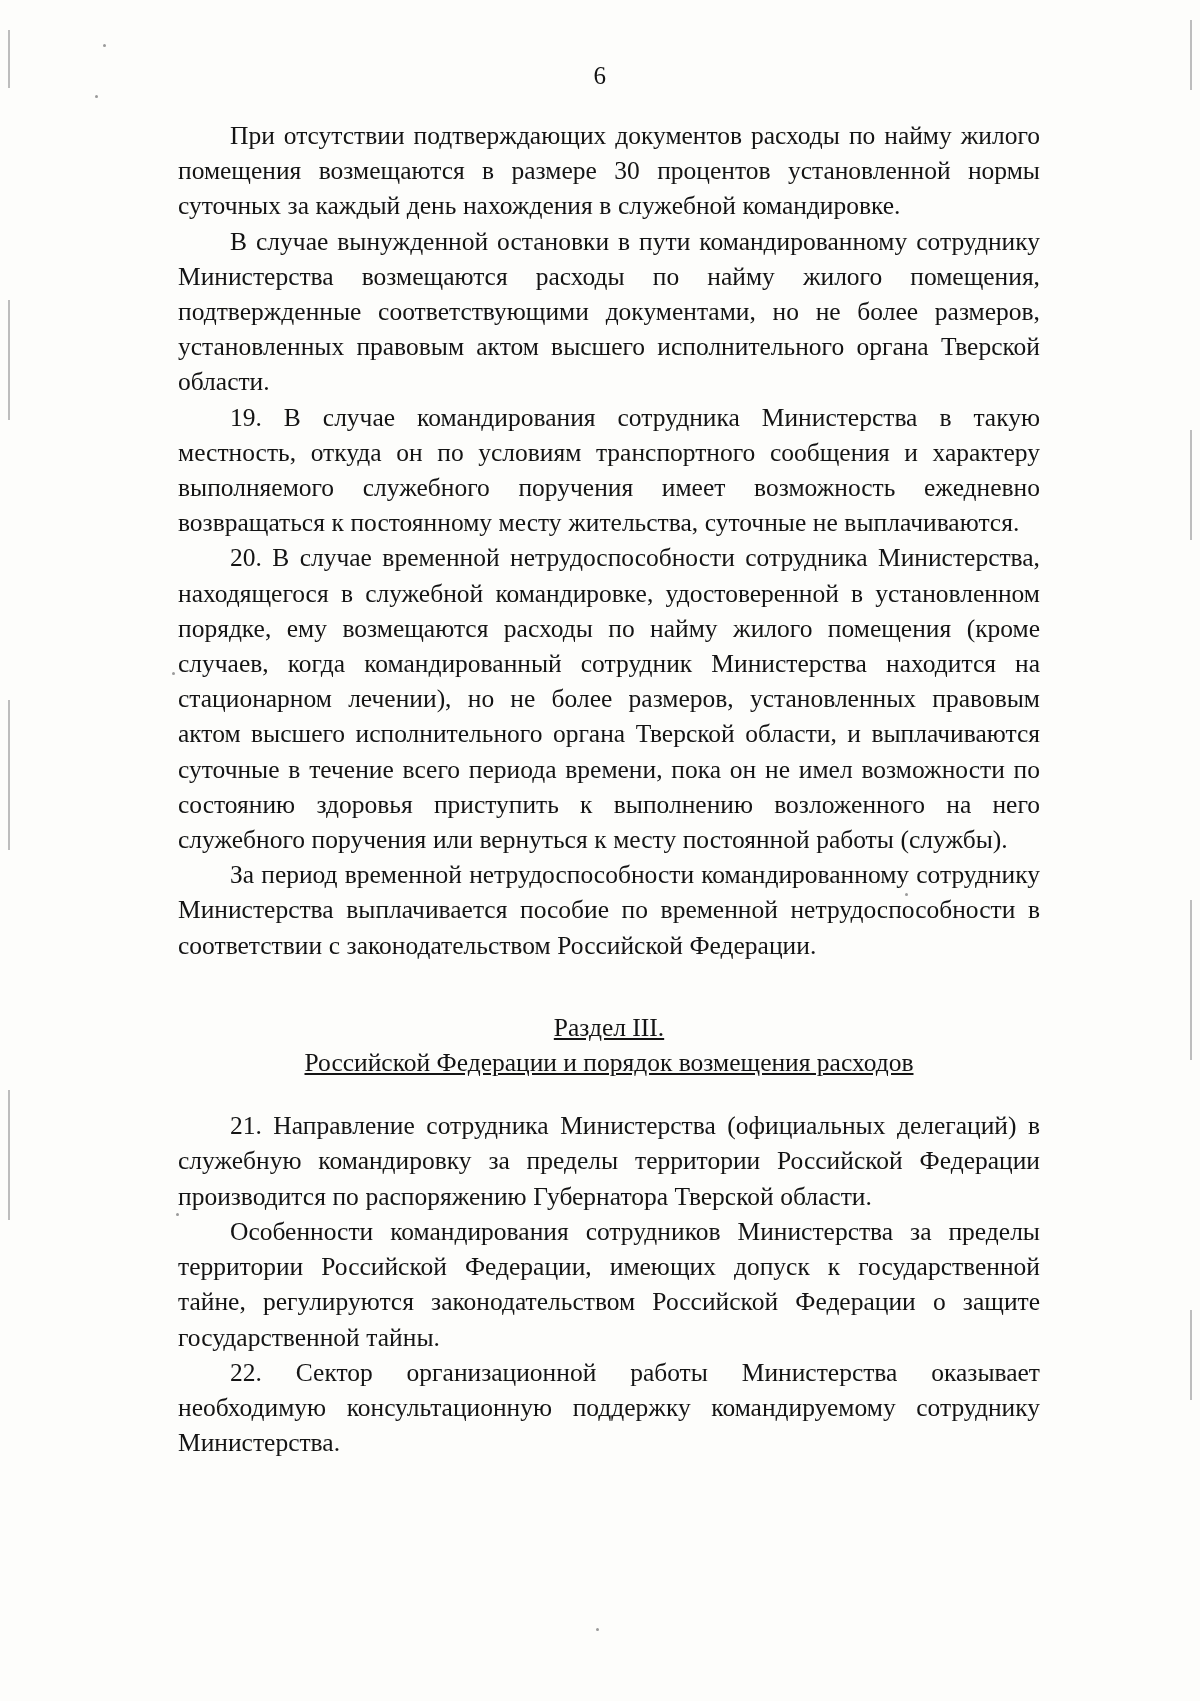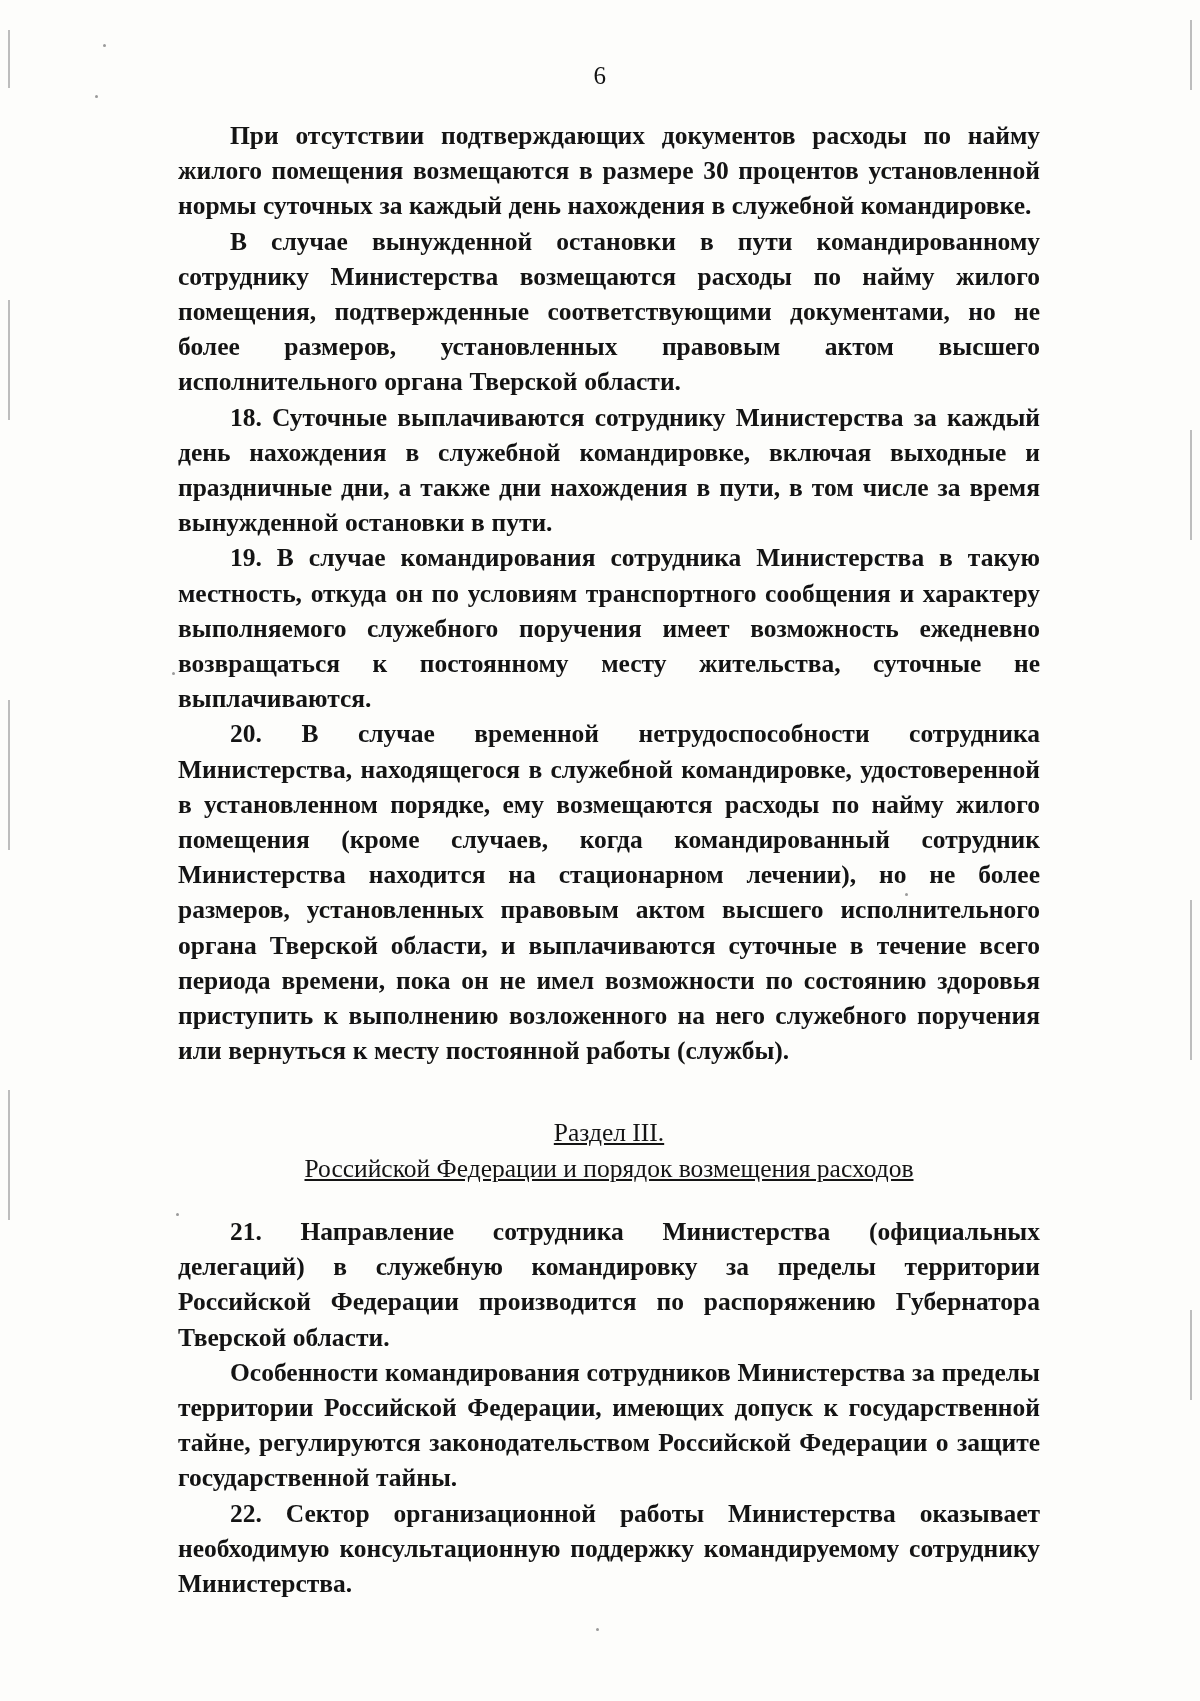--- a/index.html
+++ b/index.html
@@ -43,21 +43,20 @@
   }
 
   .para {
     font-size: 25.5px;
     line-height: 35.2px;
     text-align: justify;
     text-indent: 52px;
     margin: 0;
     text-justify: inter-word;
     word-spacing: 0.2px;
-    font-weight: bold;
   }
 
   .section-heading {
     margin-top: 47px;
     text-align: center;
     text-decoration: underline;
   }
   .section-heading div {
     font-size: 25.5px;
     line-height: 35.2px;
@@ -118,26 +117,26 @@
   <span class="dot dot-f"></span>
 
   <div class="page-number">6</div>
 
   <div class="content">
 
     <p class="para">При отсутствии подтверждающих документов расходы по найму жилого помещения возмещаются в размере 30 процентов установленной нормы суточных за каждый день нахождения в служебной командировке.</p>
 
     <p class="para">В случае вынужденной остановки в пути командированному сотруднику Министерства возмещаются расходы по найму жилого помещения, подтвержденные соответствующими документами, но не более размеров, установленных правовым актом высшего исполнительного органа Тверской области.</p>
 
-    <p class="para">18. Суточные выплачиваются сотруднику Министерства за каждый день нахождения в служебной командировке, включая выходные и праздничные дни, а также дни нахождения в пути, в том числе за время вынужденной остановки в пути.</p>
 
     <p class="para">19. В случае командирования сотрудника Министерства в такую местность, откуда он по условиям транспортного сообщения и характеру выполняемого служебного поручения имеет возможность ежедневно возвращаться к постоянному месту жительства, суточные не выплачиваются.</p>
 
     <p class="para">20. В случае временной нетрудоспособности сотрудника Министерства, находящегося в служебной командировке, удостоверенной в установленном порядке, ему возмещаются расходы по найму жилого помещения (кроме случаев, когда командированный сотрудник Министерства находится на стационарном лечении), но не более размеров, установленных правовым актом высшего исполнительного органа Тверской области, и выплачиваются суточные в течение всего периода времени, пока он не имел возможности по состоянию здоровья приступить к выполнению возложенного на него служебного поручения или вернуться к месту постоянной работы (службы).</p>
 
+    <p class="para">За период временной нетрудоспособности командированному сотруднику Министерства выплачивается пособие по временной нетрудоспособности в соответствии с законодательством Российской Федерации.</p>
 
     <div class="section-heading">
       <div>Раздел III.</div>
       <div>Российской Федерации и порядок возмещения расходов</div>
     </div>
 
     <p class="para gap-before">21. Направление сотрудника Министерства (официальных делегаций) в служебную командировку за пределы территории Российской Федерации производится по распоряжению Губернатора Тверской области.</p>
 
     <p class="para">Особенности командирования сотрудников Министерства за пределы территории Российской Федерации, имеющих допуск к государственной тайне, регулируются законодательством Российской Федерации о защите государственной тайны.</p>
 

